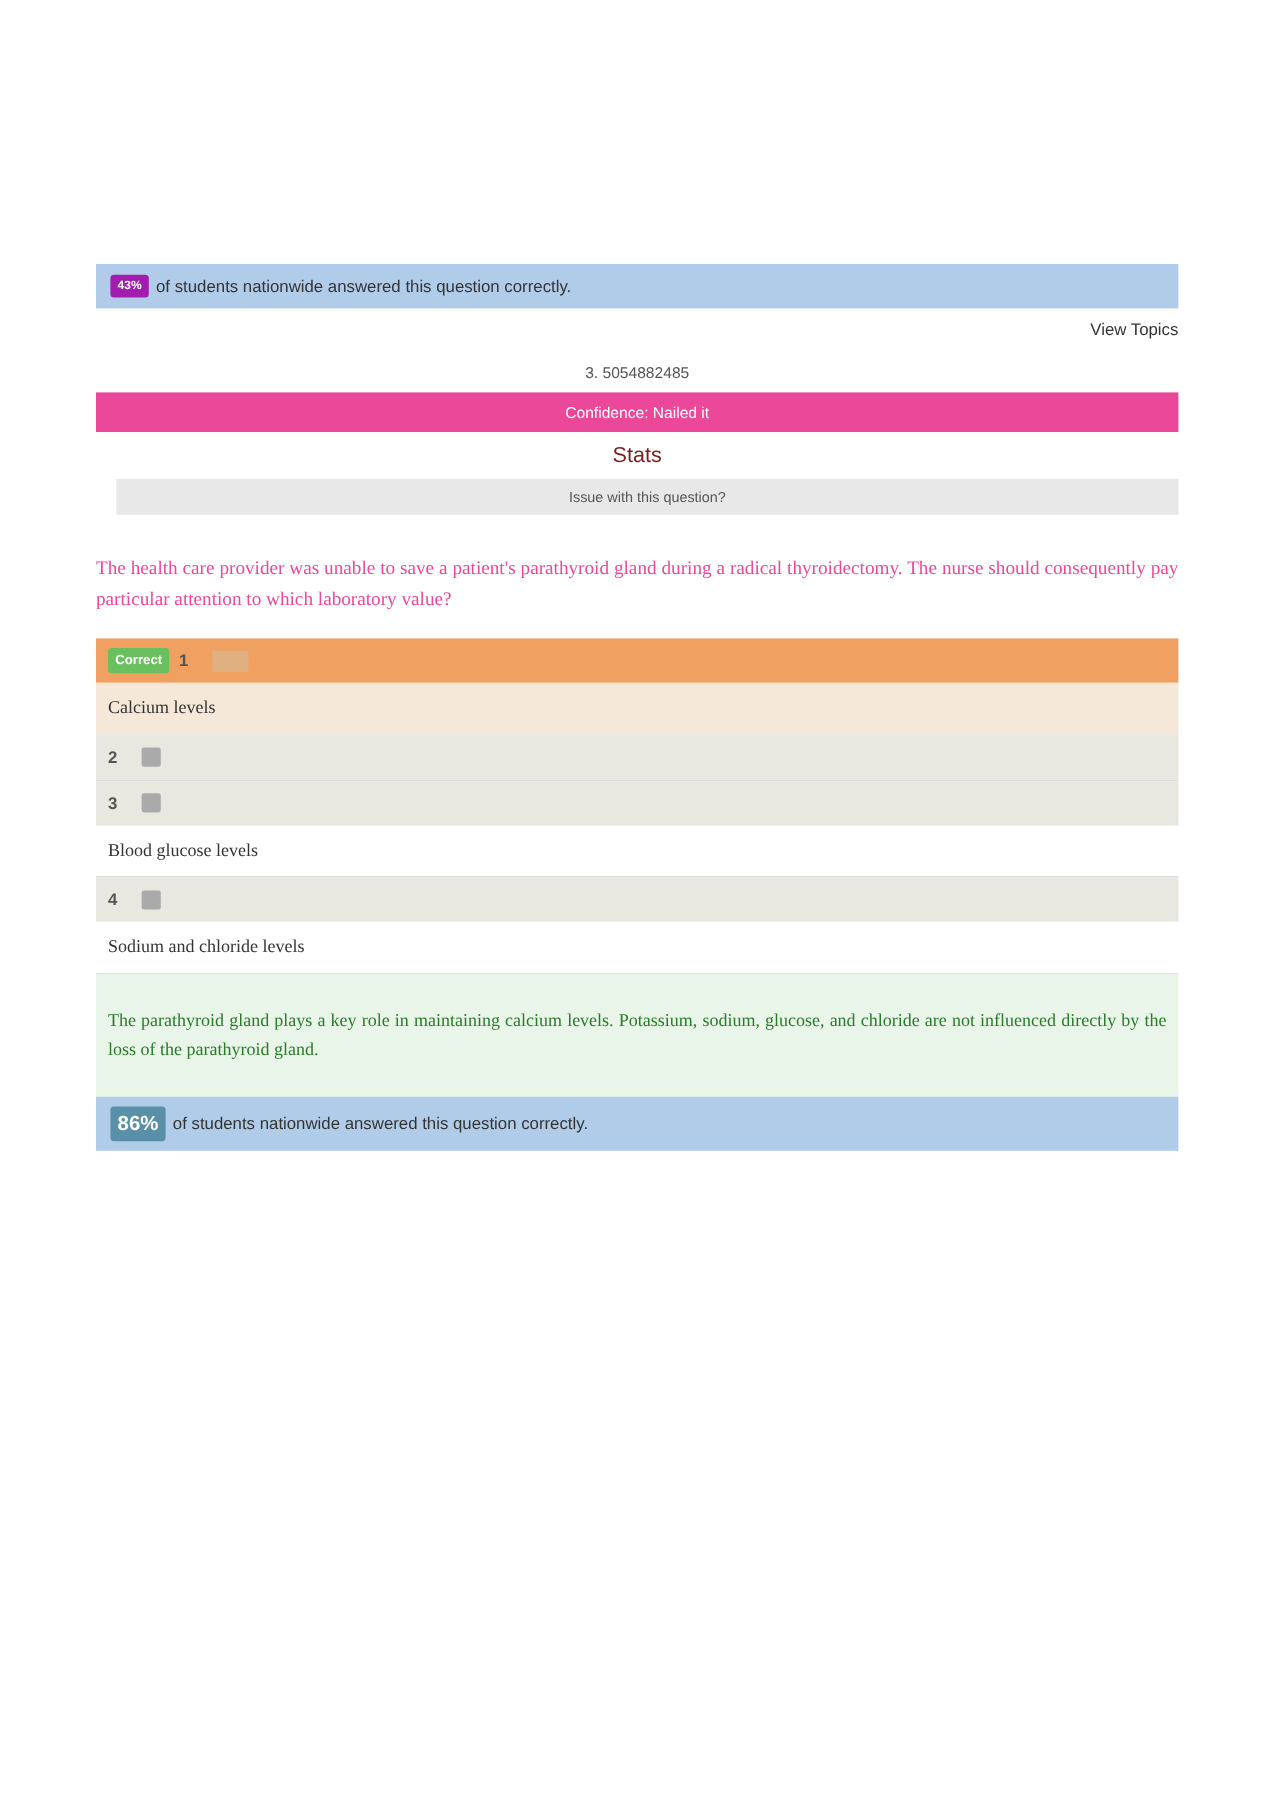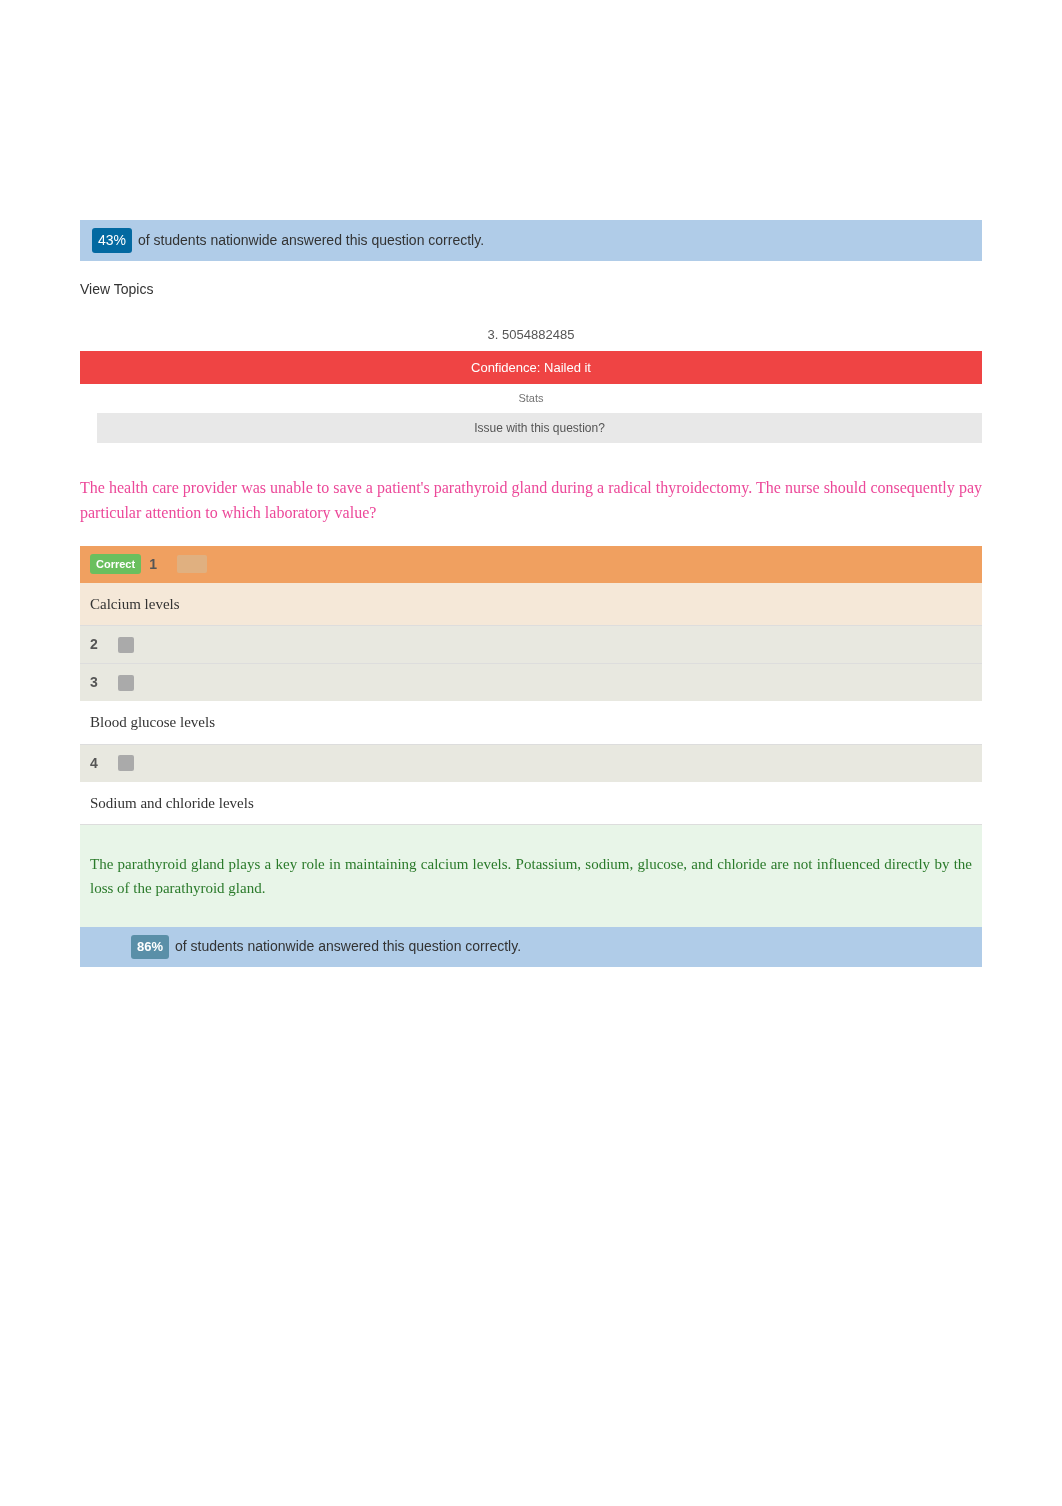--- a/index.html
+++ b/index.html
@@ -21,39 +21,40 @@
     .stats-bar {
       background: #b0cce8;
       padding: 8px 12px;
       margin-bottom: 0;
       display: flex;
       align-items: center;
       gap: 6px;
     }
 
     .percent-badge {
-      background: #0369a1;
-      color: #fff;
-      font-size: 14px;
-      font-weight: normal;
+      background: #a21caf;
+      color: #fff;
+      font-size: 10px;
+      font-weight: bold;
       padding: 2px 6px;
       border-radius: 3px;
       font-family: Arial, sans-serif;
     }
 
     .stats-bar-text {
       font-size: 14px;
       color: #333;
       font-family: Arial, sans-serif;
     }
 
     
     .view-topics {
-      padding: 16px 0;
+      padding: 6px 0;
       margin-bottom: 2px;
+      text-align: right;
     }
 
     .view-topics-link {
       font-size: 14px;
       color: #333;
       font-family: Arial, sans-serif;
       cursor: pointer;
       text-decoration: none;
     }
 
@@ -62,34 +63,34 @@
       display: flex;
       justify-content: center;
       padding: 6px 0;
       font-size: 13px;
       color: #555;
       font-family: Arial, sans-serif;
     }
 
     
     .confidence-bar {
-      background: #ef4444;
+      background: #ec4899;
       text-align: center;
       padding: 7px;
       color: #fff;
       font-size: 13px;
       font-family: Arial, sans-serif;
     }
 
     
     .stats-link-row {
       text-align: center;
       padding: 6px;
-      color: #737373;
-      font-size: 11px;
+      color: #7f1d1d;
+      font-size: 18px;
       font-family: Arial, sans-serif;
       cursor: pointer;
     }
 
     
     .issue-row {
       background: #e8e8e8;
       text-align: center;
       padding: 6px;
       color: #555;
@@ -166,26 +167,25 @@
       background: #b0cce8;
       padding: 8px 12px;
       display: flex;
       align-items: center;
       gap: 6px;
     }
 
     .percent-badge-bottom {
       background: #5a8fa8;
       color: #fff;
-      font-size: 13px;
+      font-size: 17px;
       font-weight: bold;
       padding: 2px 6px;
       border-radius: 3px;
       font-family: Arial, sans-serif;
-      margin-left: 39px;
     }
 
     .bottom-stats-text {
       font-size: 14px;
       color: #333;
       font-family: Arial, sans-serif;
     }
 
     .answer-option-block {
       border-bottom: 1px solid #ddd;

